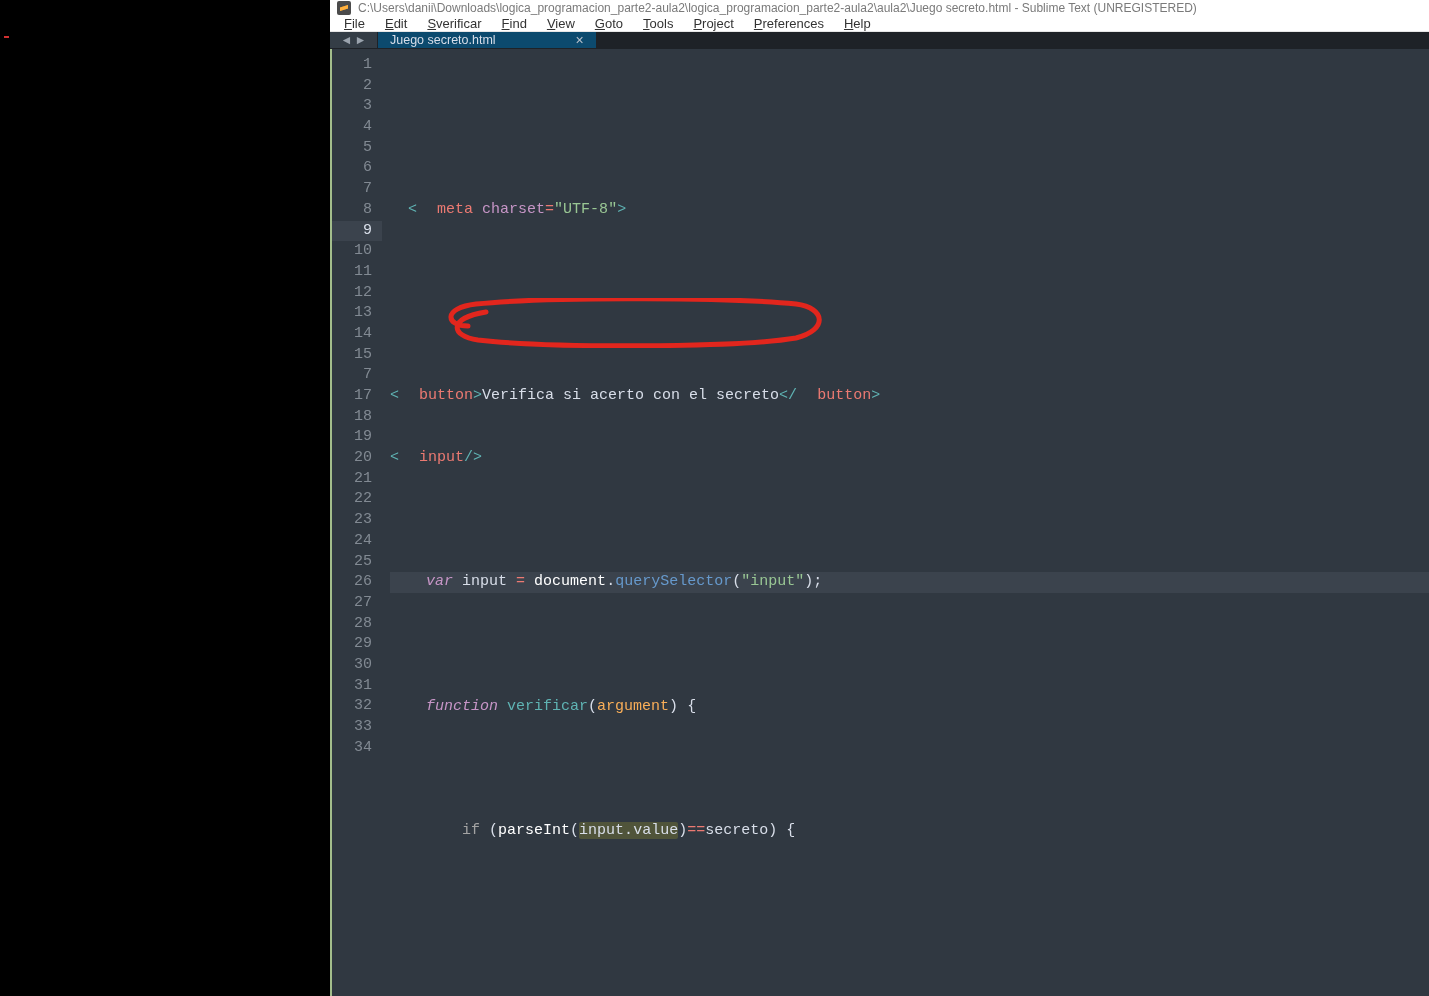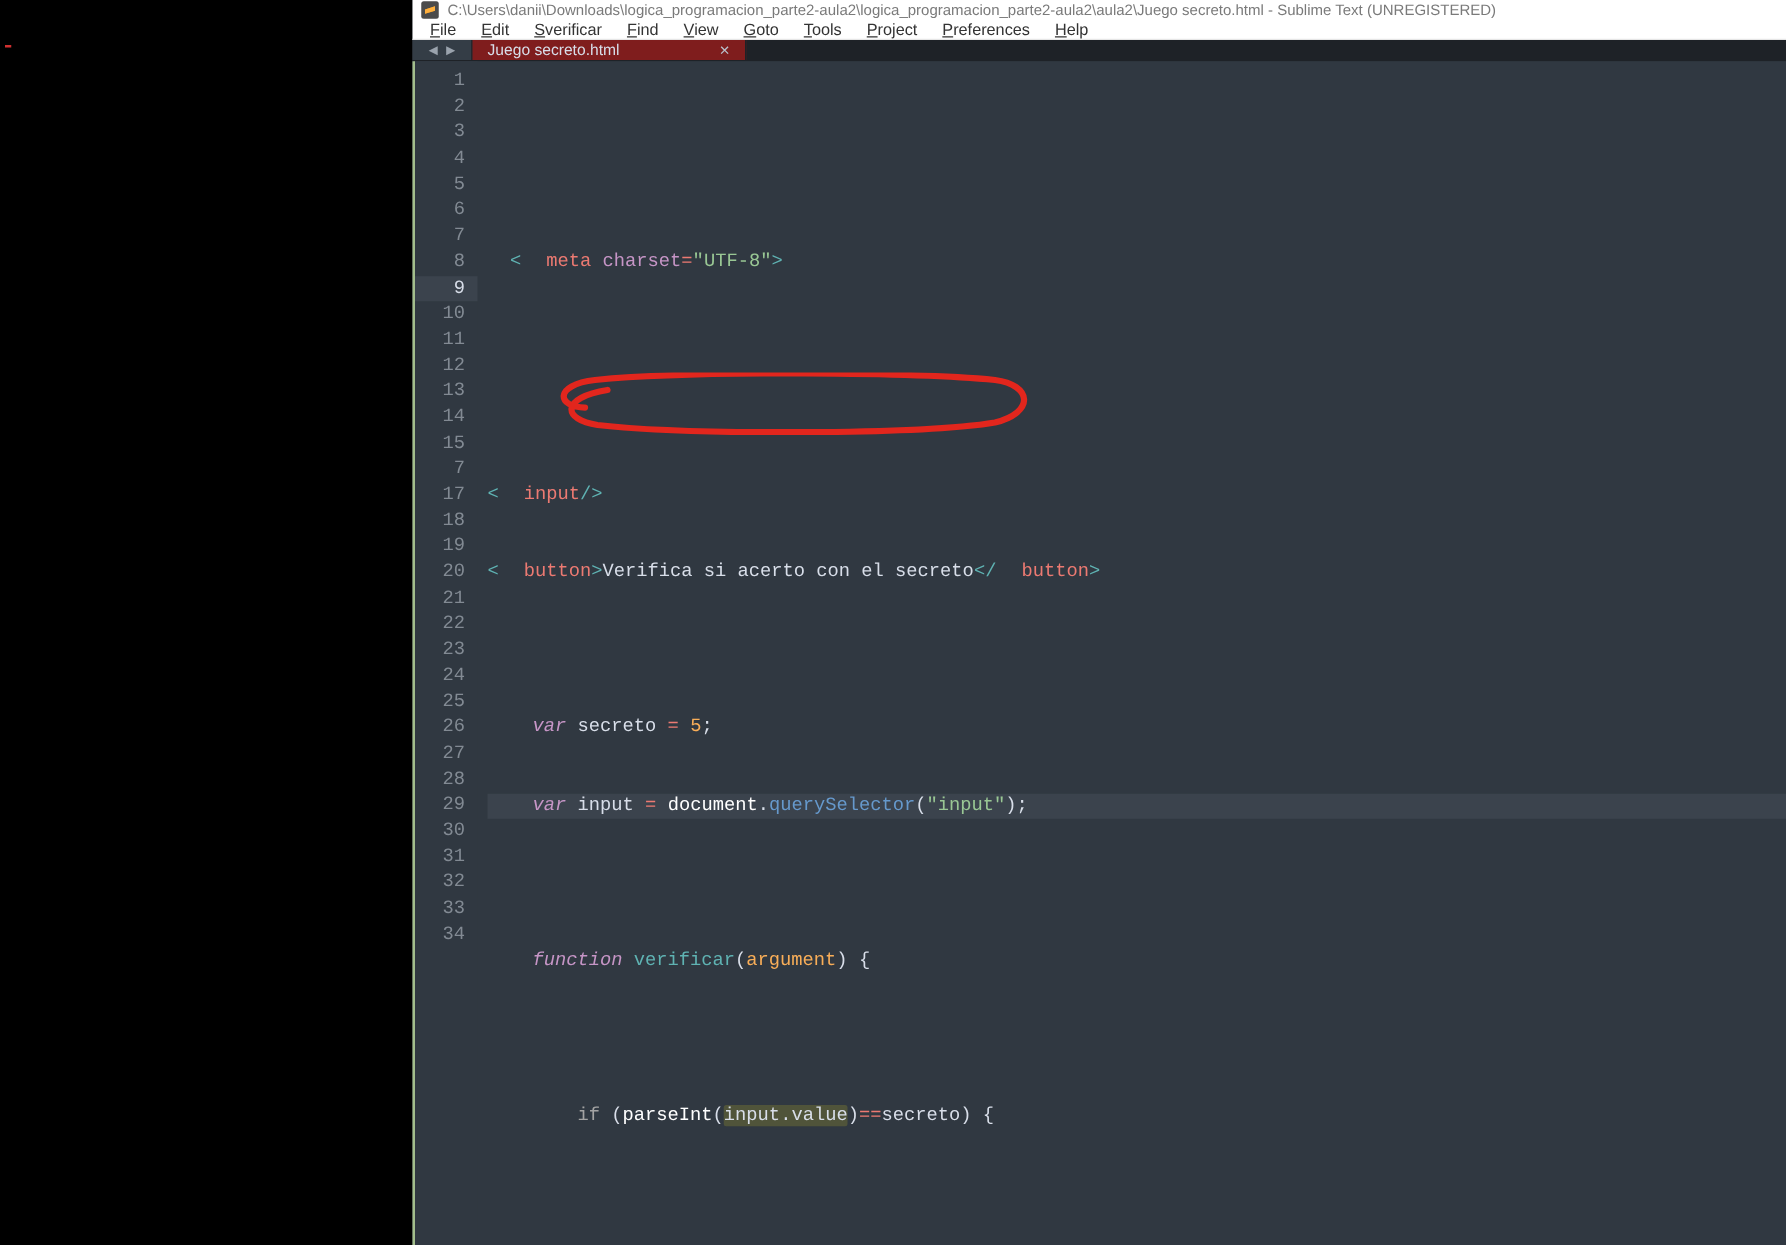--- a/index.html
+++ b/index.html
@@ -66,21 +66,21 @@
     display: flex;
     align-items: center;
     justify-content: center;
     gap: 2px;
     color: #9aa3ad;
     background: #343d46;
     border-right: 1px solid #1e2227;
   }
   .nav-arrows span { font-size: 12px; }
   .tab {
-    background: #7f1d1d;
+    background: #0c4a6e;
     color: #d8dee9;
     display: flex;
     align-items: center;
     padding: 0 12px;
     gap: 80px;
     font-size: 12.5px;
     min-width: 195px;
     border-right: 1px solid #1e2227;
     position: relative;
   }
@@ -253,24 +253,23 @@
                  C 120 -2, 300 0, 360 6
                  C 390 10, 392 32, 360 40
                  C 300 50, 110 50, 42 42
                  C 14 38, 12 20, 50 14" fill="none" stroke="#e2261d" stroke-width="5" stroke-linecap="round" stroke-linejoin="round"></path>
       </svg>
 
       
       <span class="row"><span>  </span><span class="c-angle">&lt;</span><span class="c-tag">meta</span><span> </span><span class="c-attr">charset</span><span class="c-op">=</span><span class="c-string"><span>"</span><span>UTF-8</span><span>"</span></span><span class="c-angle">&gt;</span></span>
       <span class="row"></span>
       <span class="row"></span>
+      <span class="row"><span class="c-angle">&lt;</span><span class="c-tag">button</span><span class="c-angle">&gt;</span><span>Verifica si acerto con el secreto</span><span class="c-angle">&lt;/</span><span class="c-tag">button</span><span class="c-angle">&gt;</span></span>
       <span class="row"><span class="c-angle">&lt;</span><span class="c-tag">input</span><span class="c-angle">/</span><span class="c-angle">&gt;</span></span>
-      <span class="row"><span class="c-angle">&lt;</span><span class="c-tag">button</span><span class="c-angle">&gt;</span><span>Verifica si acerto con el secreto</span><span class="c-angle">&lt;/</span><span class="c-tag">button</span><span class="c-angle">&gt;</span></span>
-      <span class="row"></span>
-      <span class="row"><span>    </span><span class="c-storage">var</span><span> </span><span>secreto</span><span> </span><span class="c-op">=</span><span> </span><span class="c-num">5</span><span>;</span></span>
+      <span class="row"></span>
       <span class="row active"><span>    </span><span class="c-storage">var</span><span> </span><span>input</span><span> </span><span class="c-op">=</span><span> </span><span class="c-obj">document</span><span>.</span><span class="c-func2">querySelector</span><span>(</span><span class="c-string"><span>"</span><span>input</span><span>"</span></span><span>)</span><span>;</span></span>
       <span class="row"></span>
       <span class="row"><span>    </span><span class="c-storage">function</span><span> </span><span class="c-func">verificar</span><span>(</span><span class="c-param">argument</span><span>)</span><span> </span><span>{</span></span>
       <span class="row"></span>
       <span class="row"><span>        </span><span class="c-kw">if</span><span> </span><span>(</span><span class="c-obj">parseInt</span><span>(</span><span class="hl"><span>input</span><span>.</span><span>value</span></span><span>)</span><span class="c-op">==</span><span>secreto</span><span>)</span><span> </span><span>{</span></span>
       
       
       
       
       

